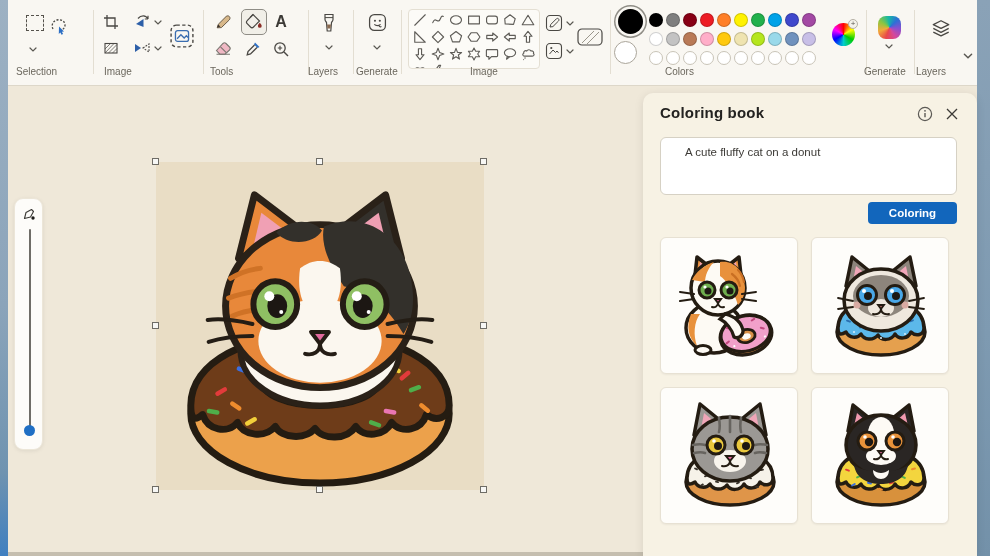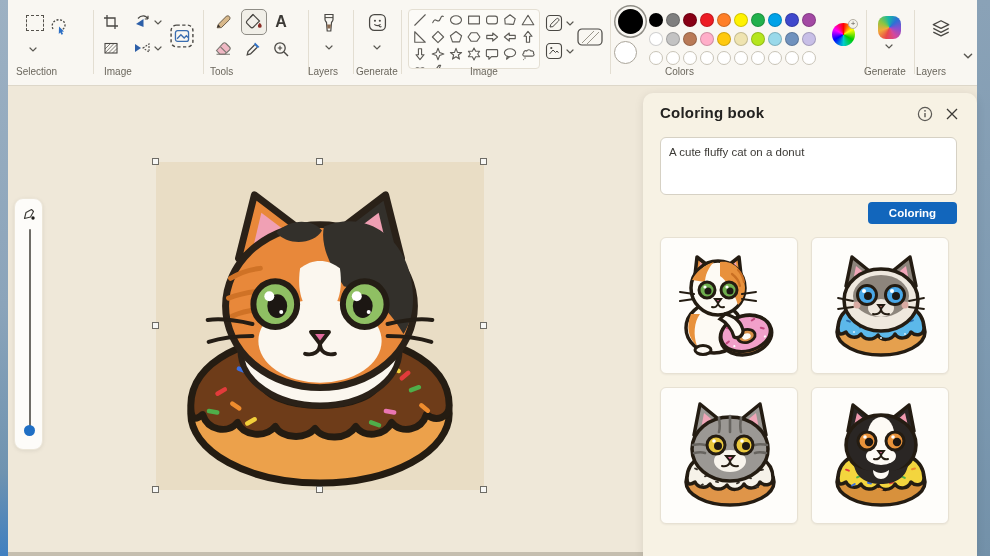--- a/index.html
+++ b/index.html
@@ -36,21 +36,21 @@
   
   #canvas-image{position:absolute;left:156px;top:162px;width:328px;height:328px;background:#e9ddc5}
   .handle{position:absolute;width:7px;height:7px;background:#f7f7f5;border:1.5px solid #6e6c66}
   
   #slider-card{position:absolute;left:14px;top:198px;width:29px;height:252px;background:#fdfcf9;border:1px solid #ece6d8;border-radius:9px;box-shadow:0 1px 4px rgba(0,0,0,.08)}
   #slider-track{position:absolute;left:13.5px;top:30px;width:2px;height:200px;background:#6f6d67;border-radius:1px}
   #slider-thumb{position:absolute;left:9px;top:226px;width:11px;height:11px;border-radius:50%;background:#1f6fc4}
   
   #panel{position:absolute;left:643px;top:93px;width:334px;height:463px;background:#f7f2e4;border-radius:10px 10px 0 0;box-shadow:0 2px 10px rgba(0,0,0,.10)}
   #panel-title{position:absolute;left:17px;top:11px;font-size:15px;font-weight:700;color:#232220;letter-spacing:.2px}
-  #prompt{position:absolute;left:17px;top:44px;width:297px;height:58px;background:#fff;border:1px solid #d6d1c4;border-radius:6px;padding:8px 8px;font-family:"Liberation Sans",sans-serif;font-size:11.5px;color:#3c3a36;resize:none;outline:none}
+  #prompt{position:absolute;left:17px;top:44px;width:297px;height:58px;background:#fff;border:1px solid #d6d1c4;border-radius:6px;padding:8px 24px;font-family:"Liberation Sans",sans-serif;font-size:11.5px;color:#3c3a36;resize:none;outline:none}
   #generate{position:absolute;left:225px;top:109px;width:89px;height:22px;background:#1266bc;color:#fff;border:none;border-radius:4px;font-family:"Liberation Sans",sans-serif;font-size:11.5px;font-weight:600}
   .thumb{position:absolute;width:138px;height:137px;background:#fefdfa;border:1px solid #e7e1d3;border-radius:6px;box-shadow:0 1px 2px rgba(0,0,0,.05)}
   .thumb svg{position:absolute;left:9px;top:8px}
 </style>
 </head>
 <body>
 
 <div id="app">
 
   <div class="abs" id="edge-l"></div>

